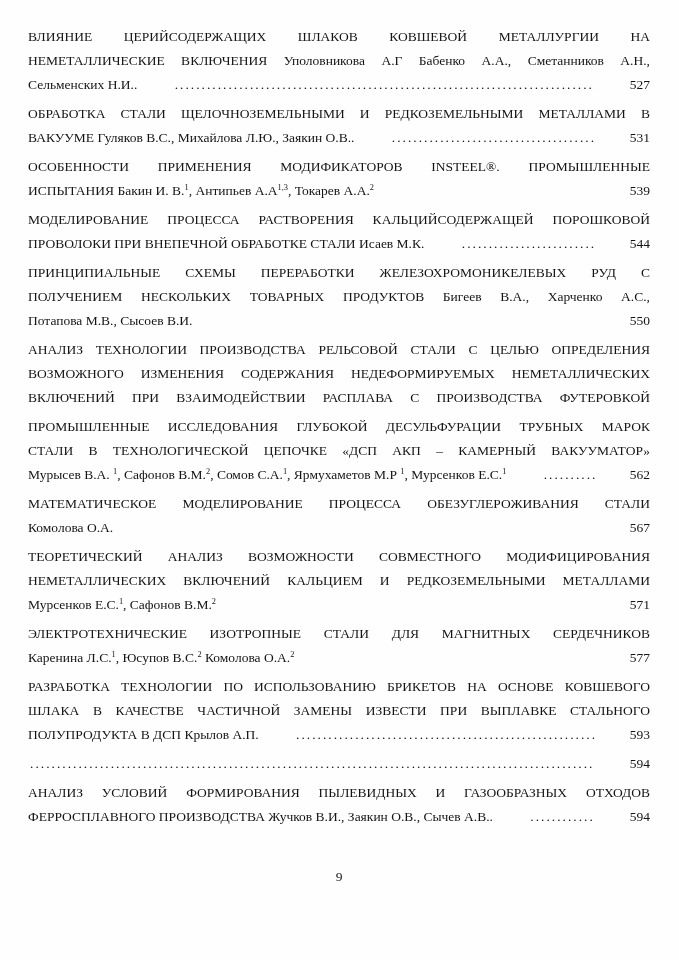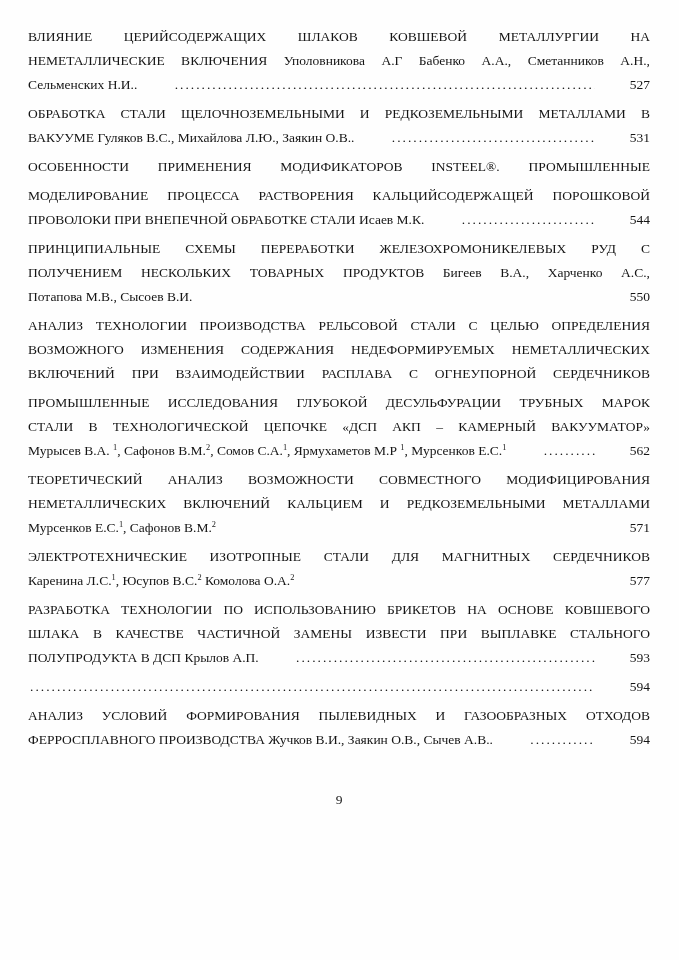--- a/index.html
+++ b/index.html
@@ -65,20 +65,25 @@
       <div class="entry">
         <div class="jline">ОБРАБОТКА СТАЛИ ЩЕЛОЧНОЗЕМЕЛЬНЫМИ И РЕДКОЗЕМЕЛЬНЫМИ МЕТАЛЛАМИ В</div>
         <div class="fline">
           <span class="ftext">ВАКУУМЕ Гуляков В.С., Михайлова Л.Ю., Заякин О.В.. </span>
           <span class="dots">............................................................................................................................................................................................................................................................................................................</span>
           <span class="pagenum">531</span>
         </div>
       </div>
       <div class="entry">
         <div class="jline">ОСОБЕННОСТИ ПРИМЕНЕНИЯ МОДИФИКАТОРОВ INSTEEL®. ПРОМЫШЛЕННЫЕ</div>
+        <div class="fline">
+          <span class="ftext">ИСПЫТАНИЯ Бакин И. В.<sup>1</sup>, Антипьев А.А<sup>1,3</sup>, Токарев А.А.<sup>2</sup></span>
+          <span class="dots"></span>
+          <span class="pagenum">539</span>
+        </div>
       </div>
       <div class="entry">
         <div class="jline">МОДЕЛИРОВАНИЕ ПРОЦЕССА РАСТВОРЕНИЯ КАЛЬЦИЙСОДЕРЖАЩЕЙ ПОРОШКОВОЙ</div>
         <div class="fline">
           <span class="ftext">ПРОВОЛОКИ ПРИ ВНЕПЕЧНОЙ ОБРАБОТКЕ СТАЛИ Исаев М.К. </span>
           <span class="dots">............................................................................................................................................................................................................................................................................................................</span>
           <span class="pagenum">544</span>
         </div>
       </div>
       <div class="entry">
@@ -86,29 +91,37 @@
         <div class="jline">ПОЛУЧЕНИЕМ НЕСКОЛЬКИХ ТОВАРНЫХ ПРОДУКТОВ Бигеев В.А., Харченко А.С.,</div>
         <div class="fline">
           <span class="ftext">Потапова М.В., Сысоев В.И.</span>
           <span class="dots"></span>
           <span class="pagenum">550</span>
         </div>
       </div>
       <div class="entry">
         <div class="jline">АНАЛИЗ ТЕХНОЛОГИИ ПРОИЗВОДСТВА РЕЛЬСОВОЙ СТАЛИ С ЦЕЛЬЮ ОПРЕДЕЛЕНИЯ</div>
         <div class="jline">ВОЗМОЖНОГО ИЗМЕНЕНИЯ СОДЕРЖАНИЯ НЕДЕФОРМИРУЕМЫХ НЕМЕТАЛЛИЧЕСКИХ</div>
-        <div class="jline">ВКЛЮЧЕНИЙ ПРИ ВЗАИМОДЕЙСТВИИ РАСПЛАВА С ОГНЕУПОРНОЙ СЕРДЕЧНИКОВ</div>
+        <div class="jline">ВКЛЮЧЕНИЙ ПРИ ВЗАИМОДЕЙСТВИИ РАСПЛАВА С ПРОИЗВОДСТВА ФУТЕРОВКОЙ</div>
       </div>
       <div class="entry">
         <div class="jline">ПРОМЫШЛЕННЫЕ ИССЛЕДОВАНИЯ ГЛУБОКОЙ ДЕСУЛЬФУРАЦИИ ТРУБНЫХ МАРОК</div>
         <div class="jline">СТАЛИ В ТЕХНОЛОГИЧЕСКОЙ ЦЕПОЧКЕ «ДСП  АКП – КАМЕРНЫЙ ВАКУУМАТОР»</div>
         <div class="fline">
           <span class="ftext">Мурысев В.А. <sup>1</sup>, Сафонов В.М.<sup>2</sup>, Сомов С.А.<sup>1</sup>, Ярмухаметов М.Р <sup>1</sup>, Мурсенков Е.С.<sup>1</sup> </span>
           <span class="dots">............................................................................................................................................................................................................................................................................................................</span>
           <span class="pagenum">562</span>
+        </div>
+      </div>
+      <div class="entry">
+        <div class="jline">МАТЕМАТИЧЕСКОЕ МОДЕЛИРОВАНИЕ ПРОЦЕССА ОБЕЗУГЛЕРОЖИВАНИЯ СТАЛИ</div>
+        <div class="fline">
+          <span class="ftext">Комолова О.А.</span>
+          <span class="dots"></span>
+          <span class="pagenum">567</span>
         </div>
       </div>
       <div class="entry">
         <div class="jline">ТЕОРЕТИЧЕСКИЙ АНАЛИЗ ВОЗМОЖНОСТИ СОВМЕСТНОГО МОДИФИЦИРОВАНИЯ</div>
         <div class="jline">НЕМЕТАЛЛИЧЕСКИХ ВКЛЮЧЕНИЙ КАЛЬЦИЕМ И РЕДКОЗЕМЕЛЬНЫМИ МЕТАЛЛАМИ</div>
         <div class="fline">
           <span class="ftext">Мурсенков Е.С.<sup>1</sup>, Сафонов В.М.<sup>2</sup></span>
           <span class="dots"></span>
           <span class="pagenum">571</span>
         </div>

